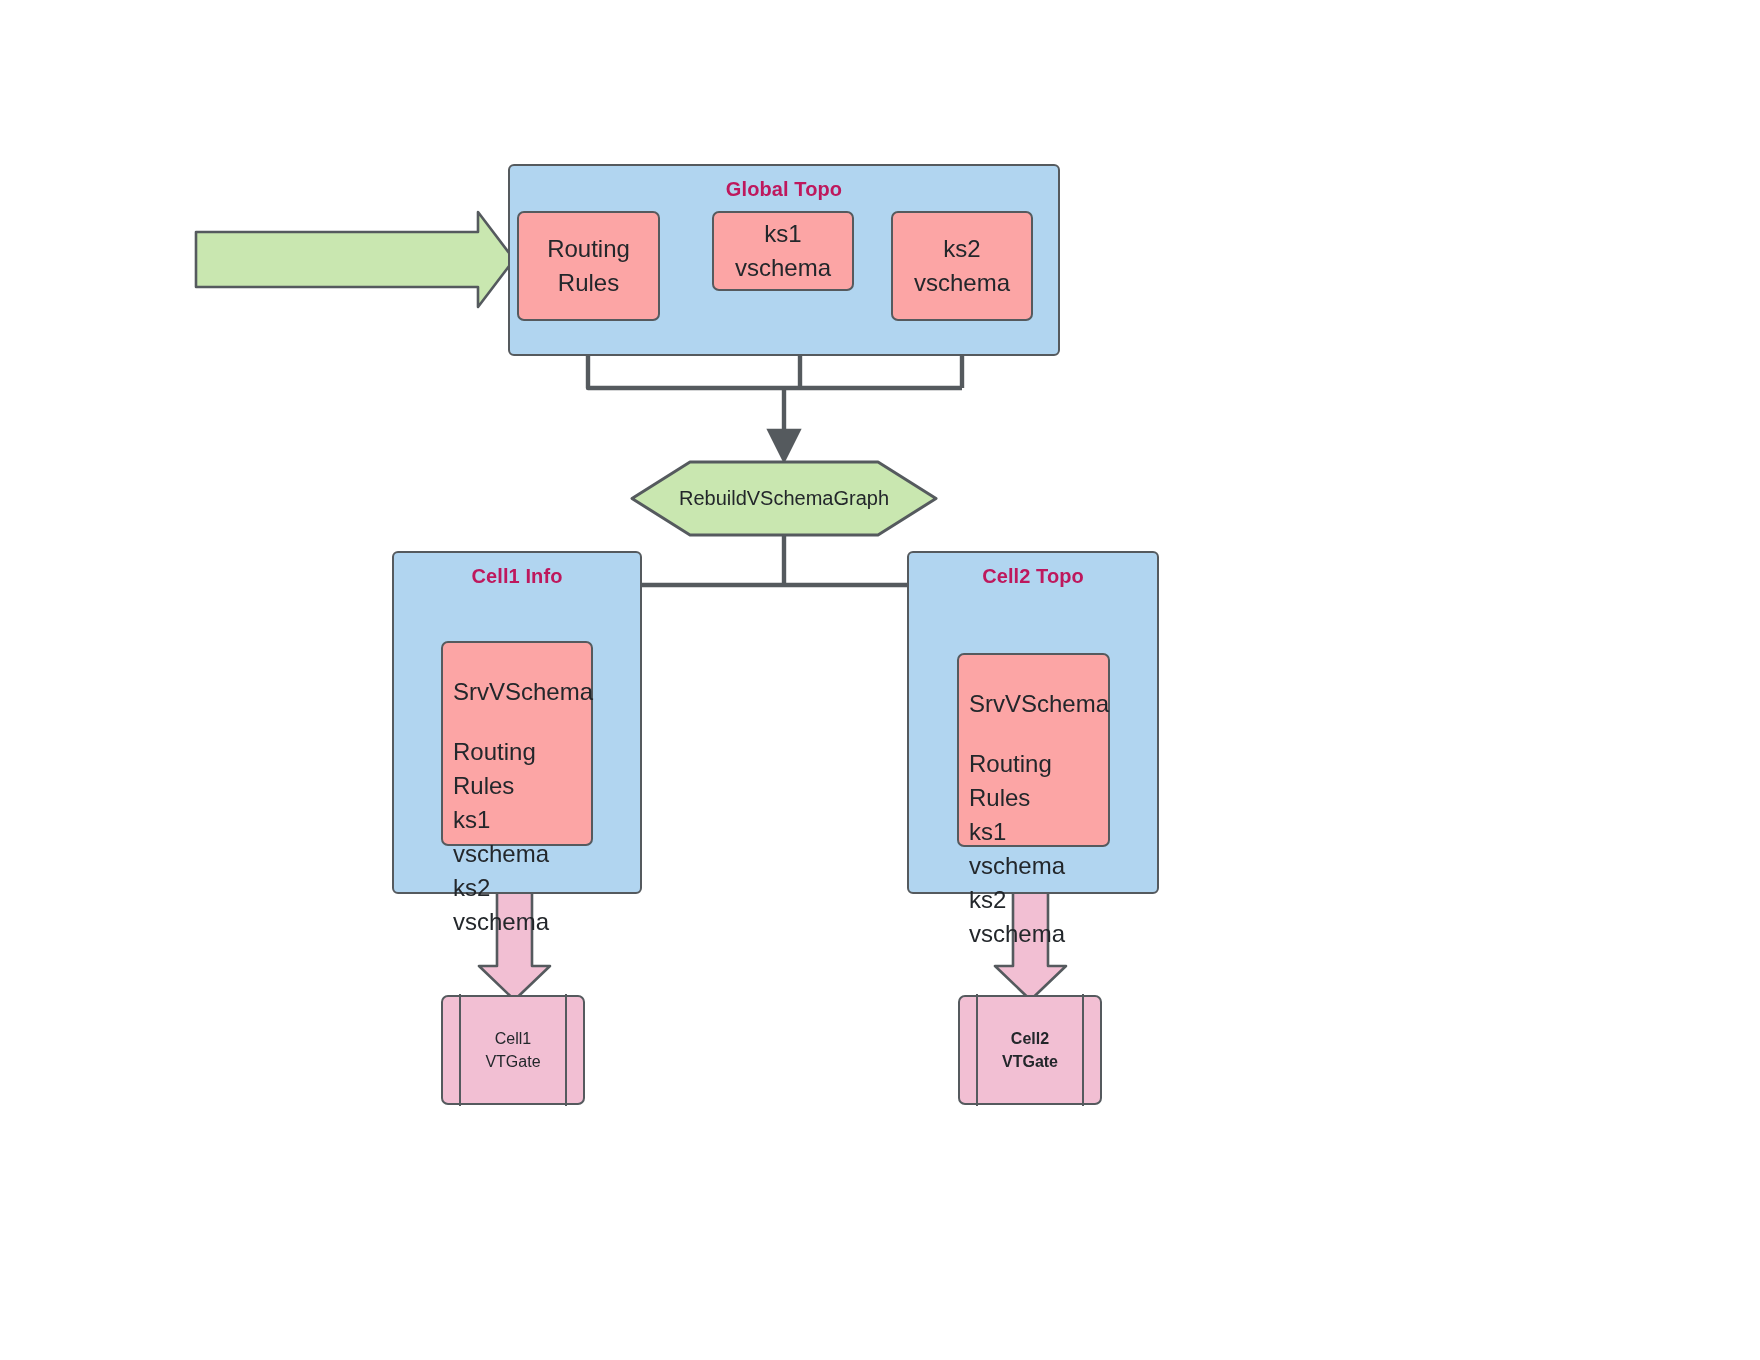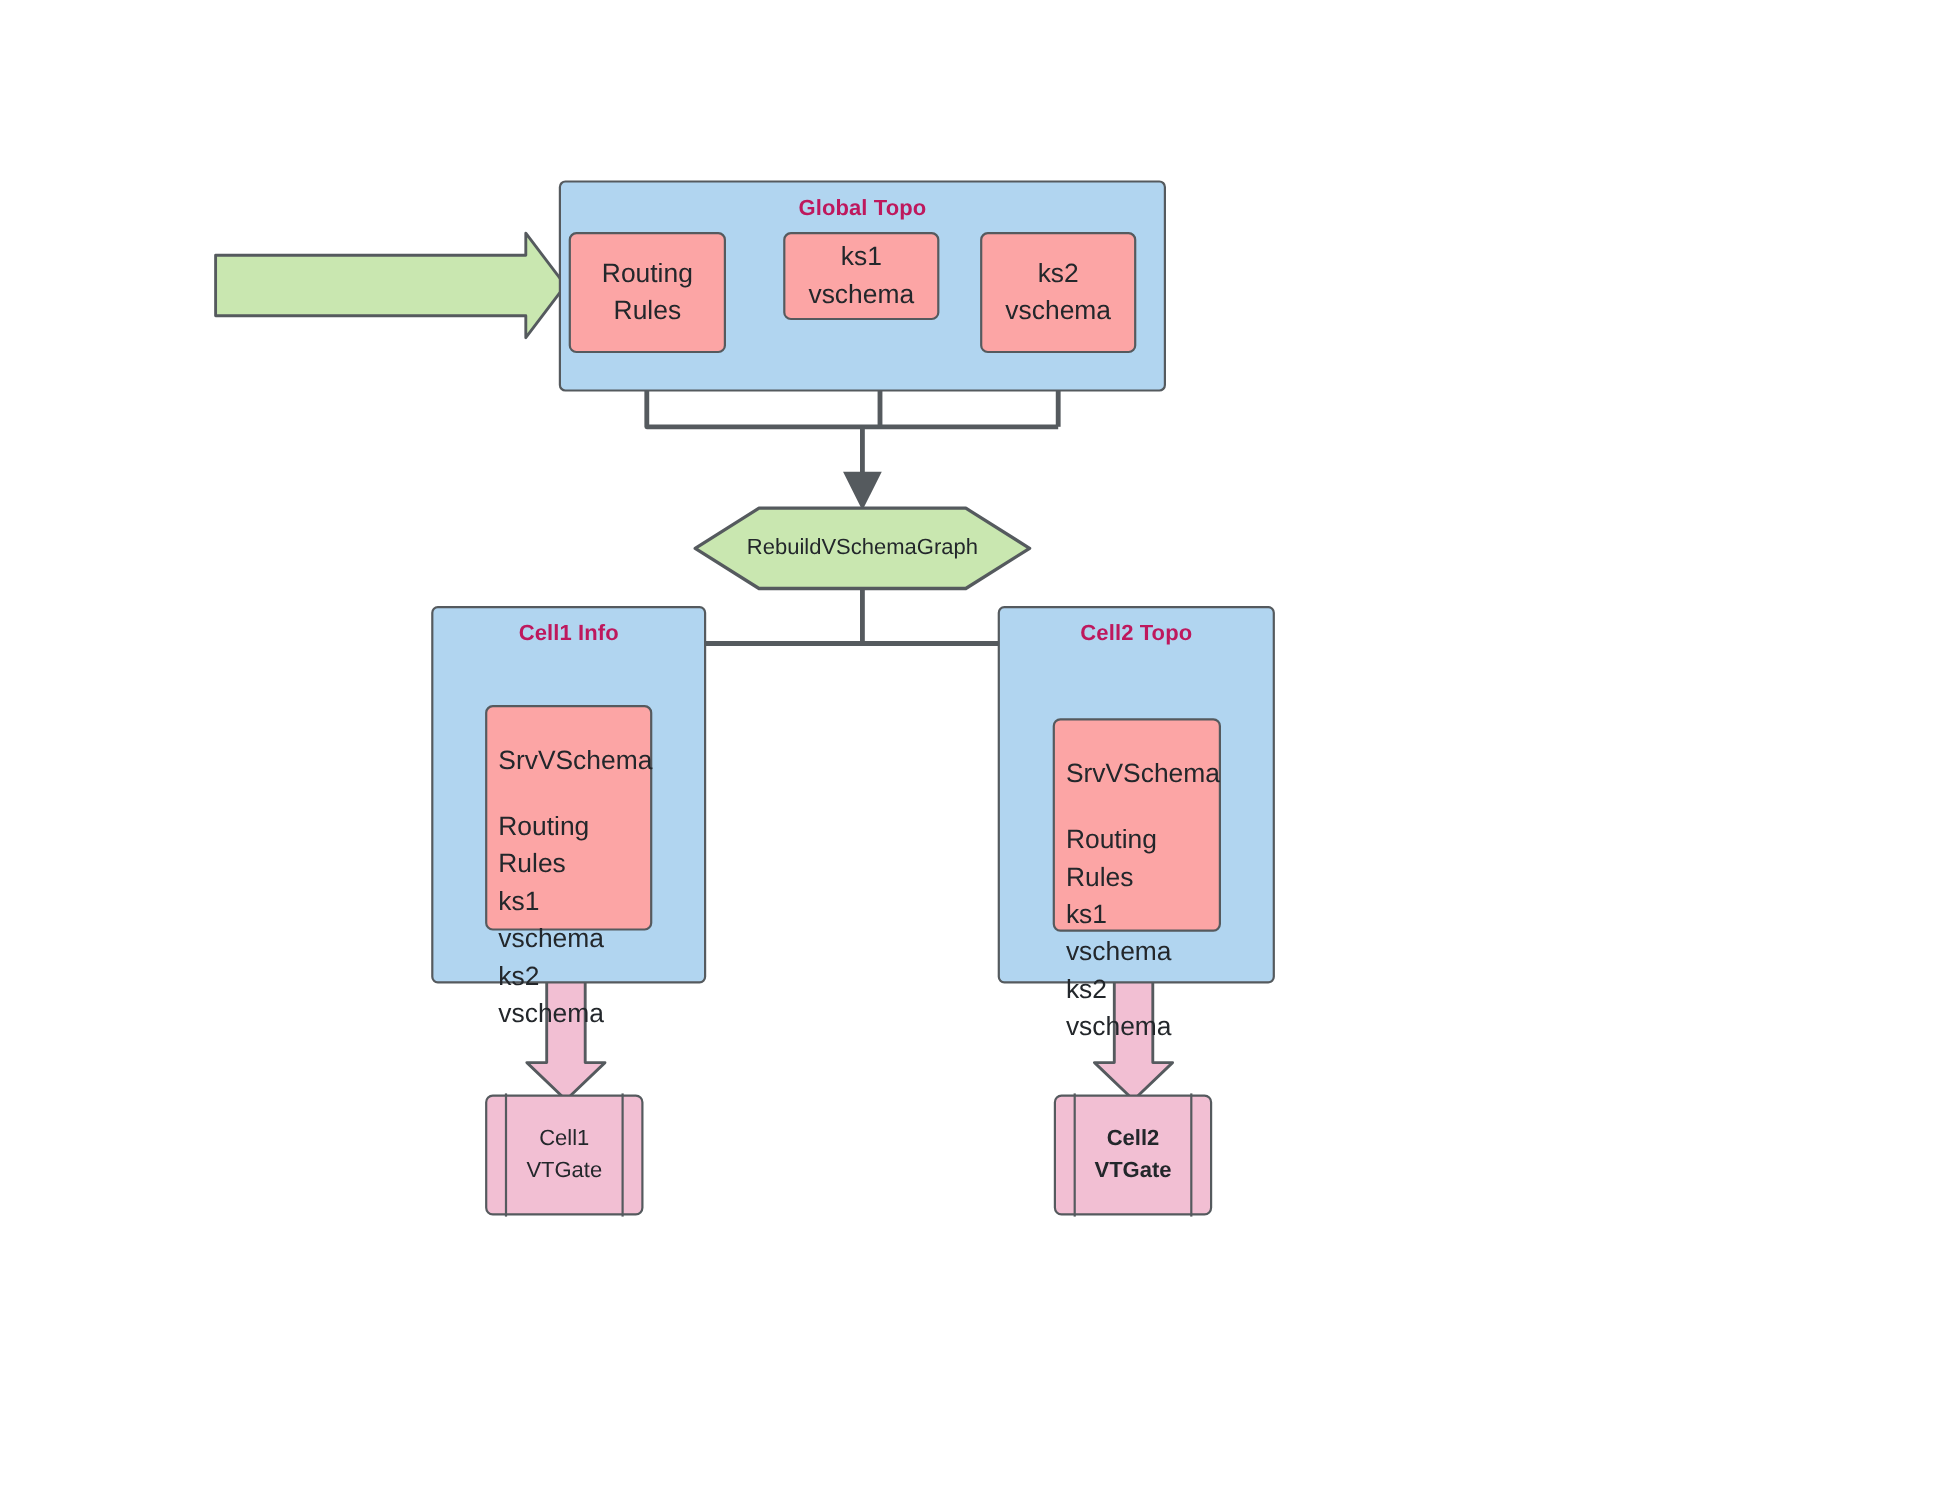--- a/index.html
+++ b/index.html
@@ -25,21 +25,21 @@
   }
   .yellow-box.left-align{
     align-items:flex-start;justify-content:flex-start;text-align:left;
     padding:32px 0 0 10px;
   }
   .ml{white-space:pre-line;}
   .vtgate{
     position:absolute;box-sizing:border-box;
     background:#f2bfd3;border:2.6px solid #555a5e;border-radius:7px;
     display:flex;align-items:center;justify-content:center;
-    font-size:20px;line-height:1.45;text-align:center;color:#23272b;
+    font-size:16px;line-height:1.45;text-align:center;color:#23272b;
     white-space:pre-line;
   }
   .vtgate::before,.vtgate::after{
     content:"";position:absolute;top:-2.6px;bottom:-2.6px;width:0;
     border-left:2.6px solid #555a5e;
   }
   .vtgate::before{left:16px;}
   .vtgate::after{right:16px;}
   .shape-label{
     position:absolute;display:flex;align-items:center;justify-content:center;

